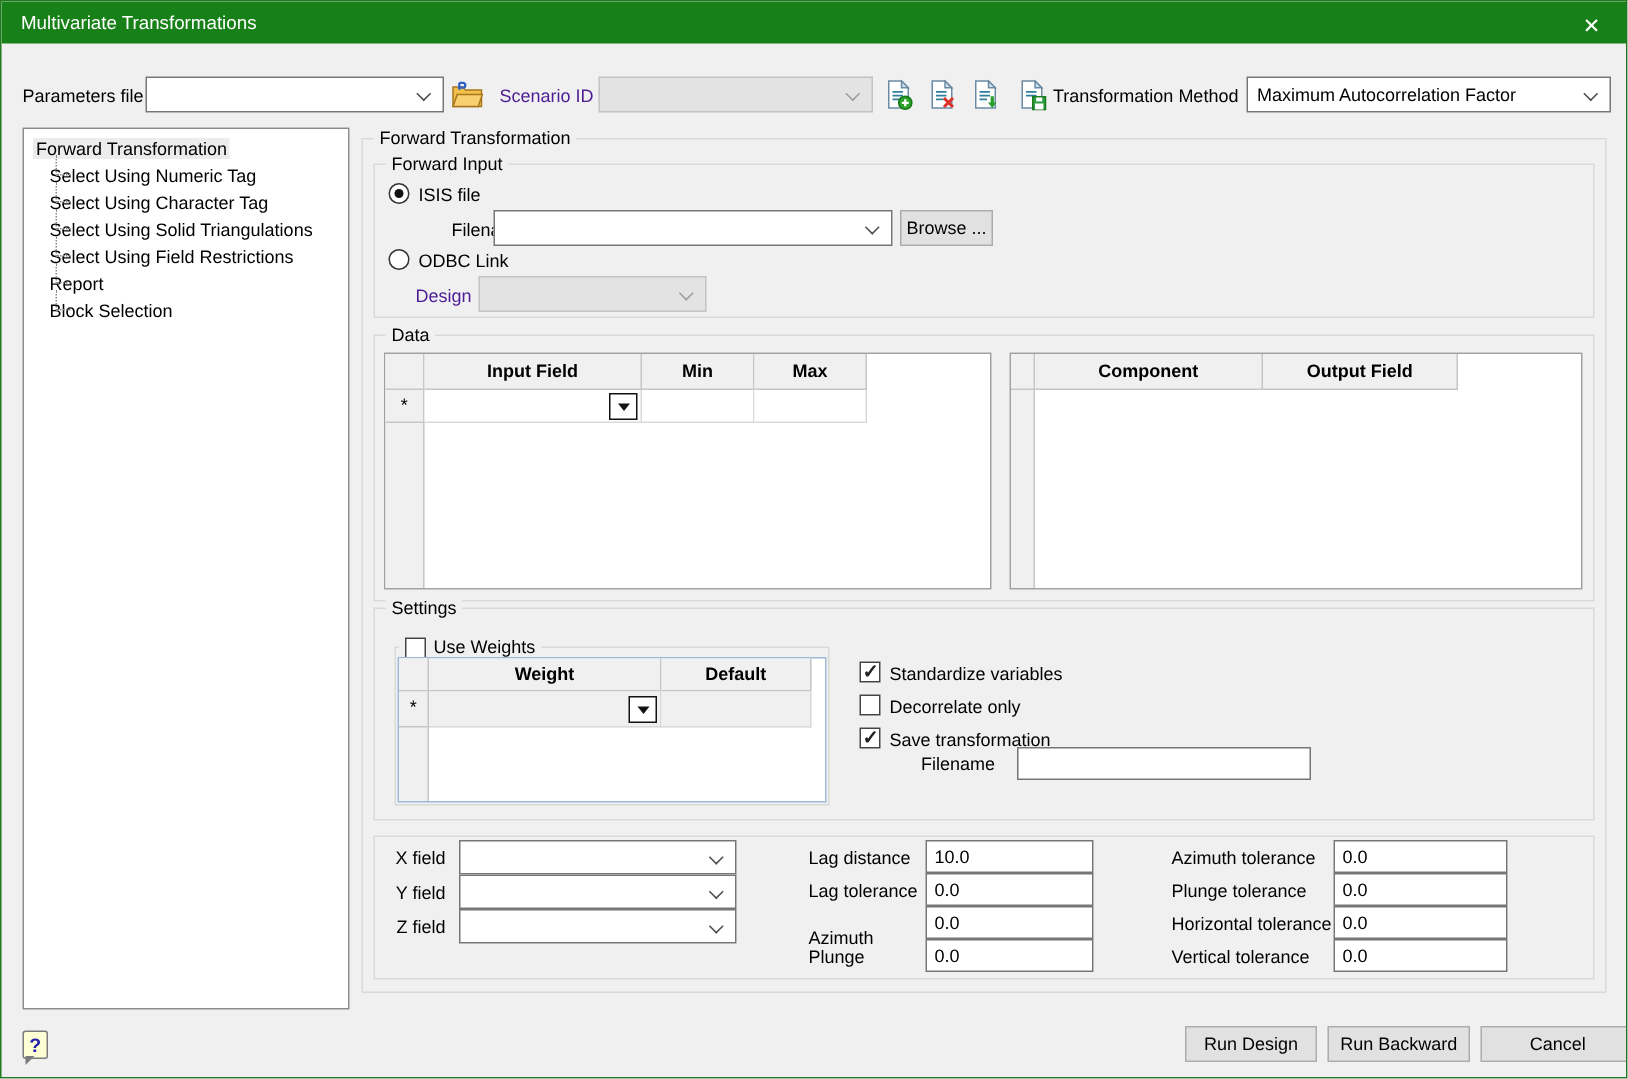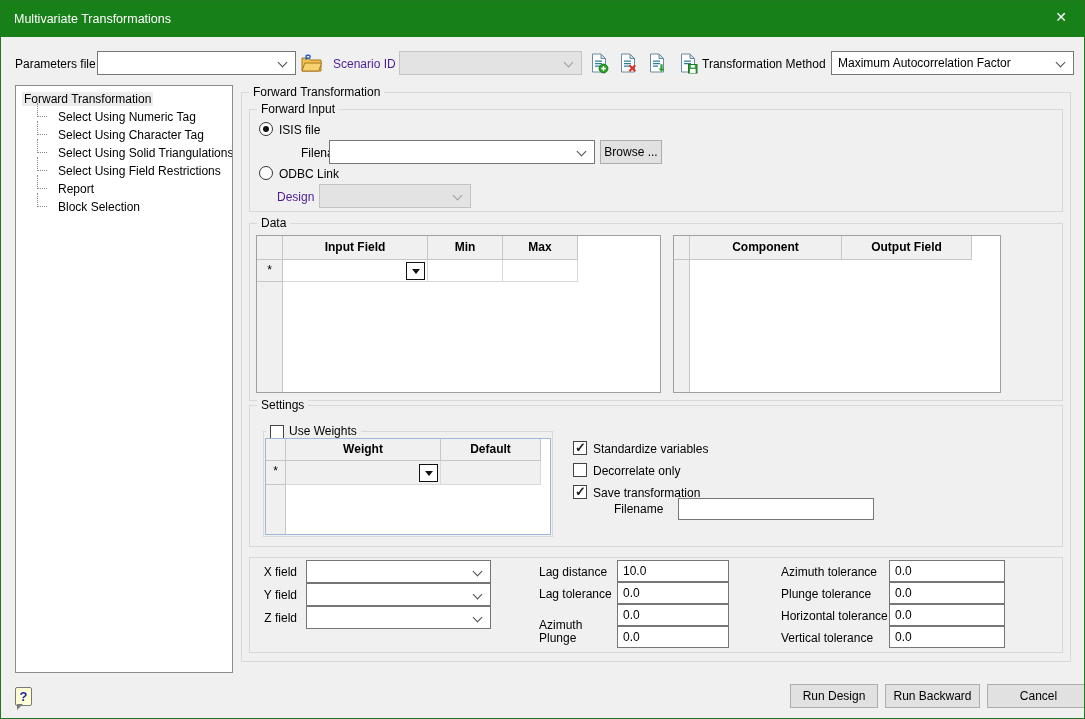--- a/index.html
+++ b/index.html
@@ -3,21 +3,21 @@
 <meta charset="utf-8">
 <style>
   * { box-sizing: border-box; margin: 0; padding: 0; }
   html,body { background:#c9c9c9; }
   body { font-family:"Liberation Sans", sans-serif; font-size:12px; color:#000; }
 
   .window { position:relative; width:1085px; height:719px; background:#f0f0f0;
             border:1px solid #1f7a1f; overflow:hidden; }
 
   
-  .titlebar { position:absolute; left:0; top:0; width:100%; height:36px; background:#188018;
+  .titlebar { position:absolute; left:0; top:0; width:100%; height:28px; background:#188018;
               color:#fff; display:flex; align-items:center; padding-left:13px; font-size:12.5px;text-align:right; }
   .close-btn { position:absolute; right:0; top:0; width:46px; height:32px; display:flex;
                align-items:center; justify-content:center; color:#fff; font-size:14px; }
 
   
   .lbl { position:absolute; height:14px; line-height:14px; white-space:nowrap; }
   .lbl.gray { color:#4c1d95; }
   .combo { position:absolute; height:24px; background:#fff; border:1px solid #767676; }
   .combo .val { padding:0 22px 0 6px; line-height:22px; white-space:nowrap; overflow:hidden; }
   .combo .chev { position:absolute; right:9px; top:7px; width:7px; height:7px;
@@ -41,21 +41,21 @@
   
   .fs { position:absolute; border:1px solid #d9d9d9; }
   .fs > .legend { position:absolute; top:-8px; left:7px; background:#f0f0f0; padding:0 4px;
                   line-height:15px; white-space:nowrap; }
 
   
   .tree { position:absolute; left:14px; top:84px; width:218px; height:588px; background:#fff;
           border:1px solid #8c8c8c; padding-top:4px; overflow:hidden; }
   .titem { position:relative; height:18px; line-height:18px; white-space:nowrap; }
   .titem.root { padding-left:6px; }
-  .titem.child { padding-left:40px; }
+  .titem.child { padding-left:15px; }
   .titem.child .conn { position:absolute; left:21px; top:-5px; width:10px; height:14px;
           border-left:1px dotted #888; border-bottom:1px dotted #888; }
   .titem .txt { padding:0 2px; }
   .titem.selected .txt { background:#ececec; }
 
   
   .grid { position:absolute; background:#fff; border:1px solid #a0a0a0; }
   .grid .strip { position:absolute; left:0; top:0; bottom:0; background:#f0f0f0;
                  border-right:1px solid #c6c6c6; }
   .grid .hc { position:absolute; top:0; height:24px; background:#f0f0f0;
@@ -216,21 +216,21 @@
     <div class="hc" style="left:171px;width:75px;">Min</div>
     <div class="hc" style="left:246px;width:75px;">Max</div>
     <div class="rowhdr" style="left:0;top:24px;width:26px;height:22px;">*</div>
     <div class="cell" style="left:26px;top:24px;width:145px;height:22px;">
       <div class="dropbtn"></div>
     </div>
     <div class="cell" style="left:171px;top:24px;width:75px;height:22px;"></div>
     <div class="cell" style="left:246px;top:24px;width:75px;height:22px;"></div>
   </div>
 
-  <div class="grid" style="left:672px;top:234px;width:328px;height:158px;">
+  <div class="grid" style="left:672px;top:234px;width:382px;height:158px;">
     <div class="strip" style="width:16px;"></div>
     <div class="hc" style="left:0;width:16px;"></div>
     <div class="hc" style="left:16px;width:152px;">Component</div>
     <div class="hc" style="left:168px;width:130px;">Output Field</div>
   </div>
 
   <div class="fs" style="left:248px;top:404px;width:814px;height:142px;">
     <span class="legend">Settings</span>
   </div>
 

